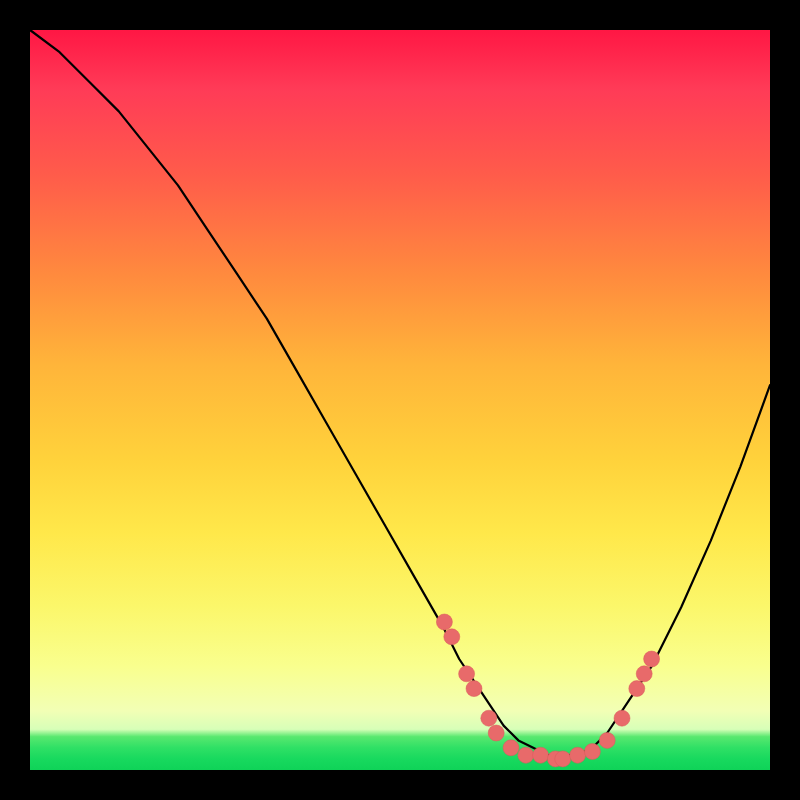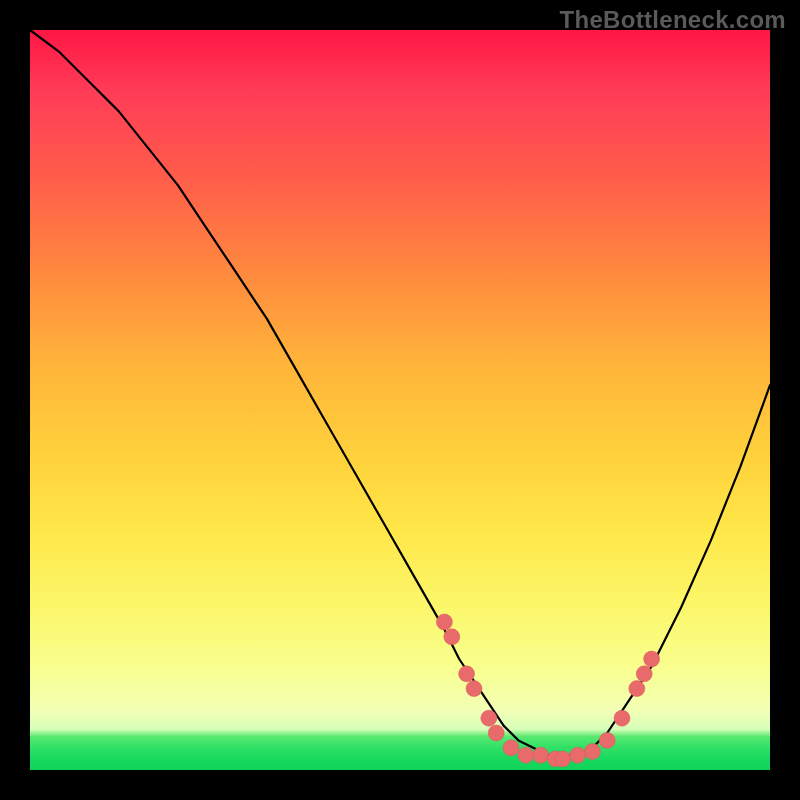--- a/index.html
+++ b/index.html
@@ -79,21 +79,20 @@
   .dot {
     fill: #e86a6a;
     stroke: #d85a5a;
     stroke-width: 0.5;
   }
 </style>
 </head>
 <body>
 
 <div class="frame">
-  <div class="watermark">TheBottleneck.com</div>
 
   <div class="plot">
     <svg class="curve" viewBox="0 0 740 740" preserveAspectRatio="none">
       <path id="curve-path" class="curve-path" d="M0.0 0.0 L29.6 22.2 L59.2 51.8 L88.8 81.4 L118.4 118.4 L148.0 155.4 L177.6 199.8 L207.2 244.2 L236.8 288.6 L266.4 340.4 L296.0 392.2 L325.6 444.0 L355.2 495.8 L384.8 547.6 L414.4 599.4 L429.2 629.0 L444.0 651.2 L458.8 673.4 L473.6 695.6 L488.4 710.4 L503.2 717.8 L518.0 725.2 L532.8 725.2 L547.6 725.2 L562.4 717.8 L577.2 703.0 L592.0 680.8 L621.6 636.4 L651.2 577.2 L680.8 510.6 L710.4 436.6 L740.0 355.2"></path>
       <g id="dots">
           <circle cx="414.4" cy="592.0" r="8" class="dot"></circle>
           <circle cx="421.8" cy="606.8" r="8" class="dot"></circle>
           <circle cx="436.6" cy="643.8" r="8" class="dot"></circle>
           <circle cx="444.0" cy="658.6" r="8" class="dot"></circle>
           <circle cx="458.8" cy="688.2" r="8" class="dot"></circle>

